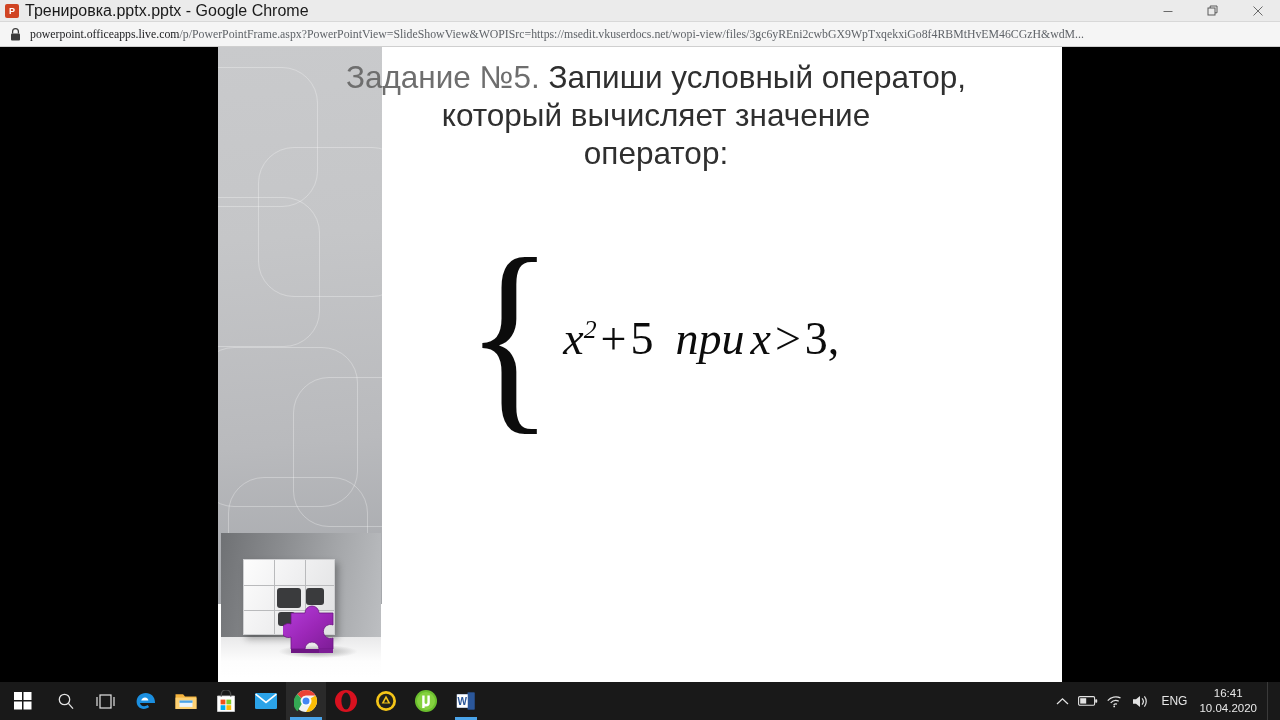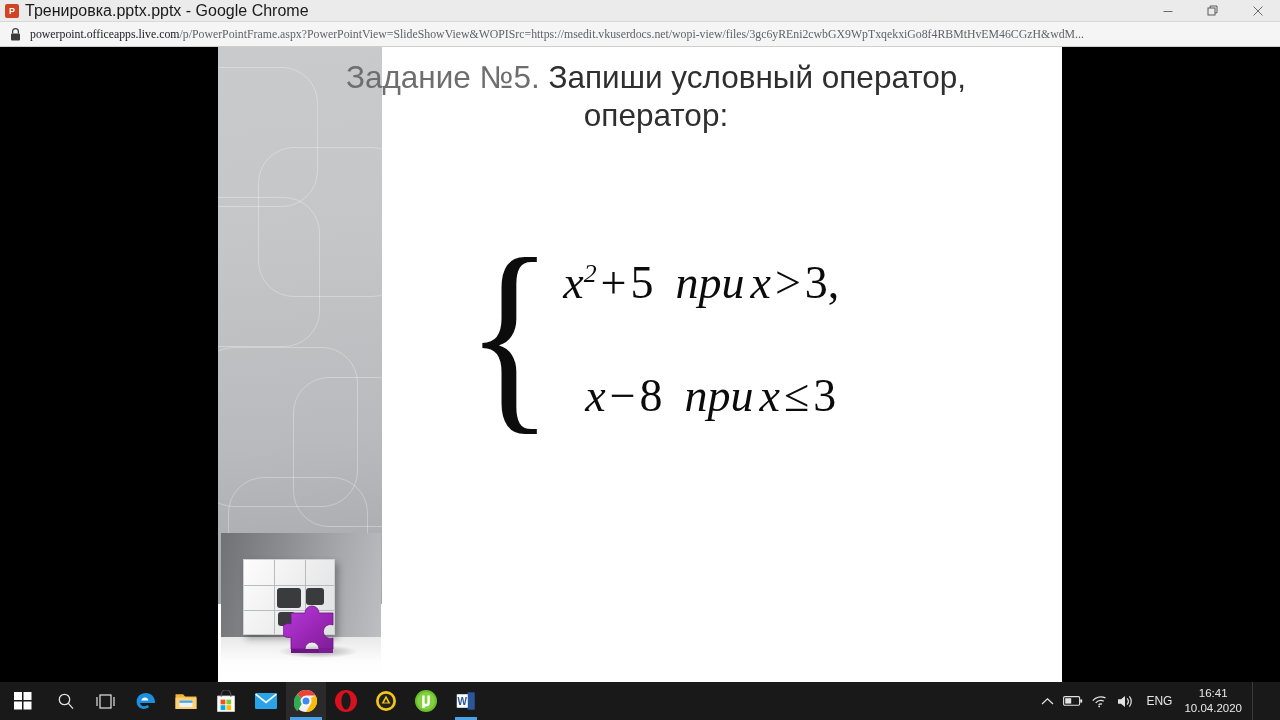--- a/index.html
+++ b/index.html
@@ -144,21 +144,21 @@
   .tb-item.active { background:#2a2a2a; }
   .tb-item.active::after {
     content:""; position:absolute; left:4px; right:4px; bottom:0; height:3px;
     background:#4aa3e8;
   }
   .tb-item.open::after {
     content:""; position:absolute; left:9px; right:9px; bottom:0; height:3px;
     background:#4aa3e8;
   }
   .tray {
-    margin-left:auto; display:flex; align-items:center; height:38px; padding-right:20px;
+    margin-left:auto; display:flex; align-items:center; height:38px; padding-right:5px;
   }
   .tray-icon { width:26px; height:38px; display:flex; align-items:center; justify-content:center; }
   .tray-lang {
     color:#e7e7e7; font-size:12px; padding:0 8px; font-family:"Liberation Sans", sans-serif;
   }
   .tray-clock {
     color:#e9e9e9; font-size:11.5px; line-height:1.32; text-align:center;
     padding:0 8px 0 4px; font-family:"Liberation Sans", sans-serif;
   }
   .tray-edge { width:8px; height:38px; border-left:1px solid #3a3a3a; margin-left:2px; }
@@ -209,28 +209,28 @@
         <div class="wm" style="left:-20px; top:300px; width:160px; height:160px;"></div>
         <div class="wm" style="left:75px; top:330px; width:150px; height:150px;"></div>
         <div class="wm" style="left:10px; top:430px; width:140px; height:140px;"></div>
         <div class="wm" style="left:-40px; top:20px; width:140px; height:140px;"></div>
         <div class="sidebar-bottom-white"></div>
       </div>
 
       <div class="slide-title-wrap">
         <span class="title-prefix">Задание №5.</span>
         <span class="title-main">Запиши условный оператор,</span>
+        <div class="title-main">который вычисляет значение</div>
         <div class="title-main">оператор:</div>
       </div>
 
       <div class="formula">
         <span class="brace">{</span>
         <span class="cases">
           <span class="case-row"><span>x</span><sup>2</sup><span class="op">+</span><span class="num">5</span><span class="pri">при</span><span>x</span><span class="op">&gt;</span><span class="num">3,</span></span>
-          <span class="case-row row2"><span>x</span><span class="op">−</span><span class="num">8</span><span class="pri">при</span><span>x</span><span class="op">≤</span><span class="num">3</span></span>
         </span>
       </div>
 
       <div class="puzzle-photo">
         <div class="pp-bg-dark"></div>
         <div class="pp-bg-floor"></div>
         <div class="pp-board">
           <div class="gl" style="left:0; top:25px; width:100%; height:1px;"></div>
           <div class="gl" style="left:0; top:50px; width:100%; height:1px;"></div>
           <div class="gl" style="left:30px; top:0; width:1px; height:100%;"></div>

